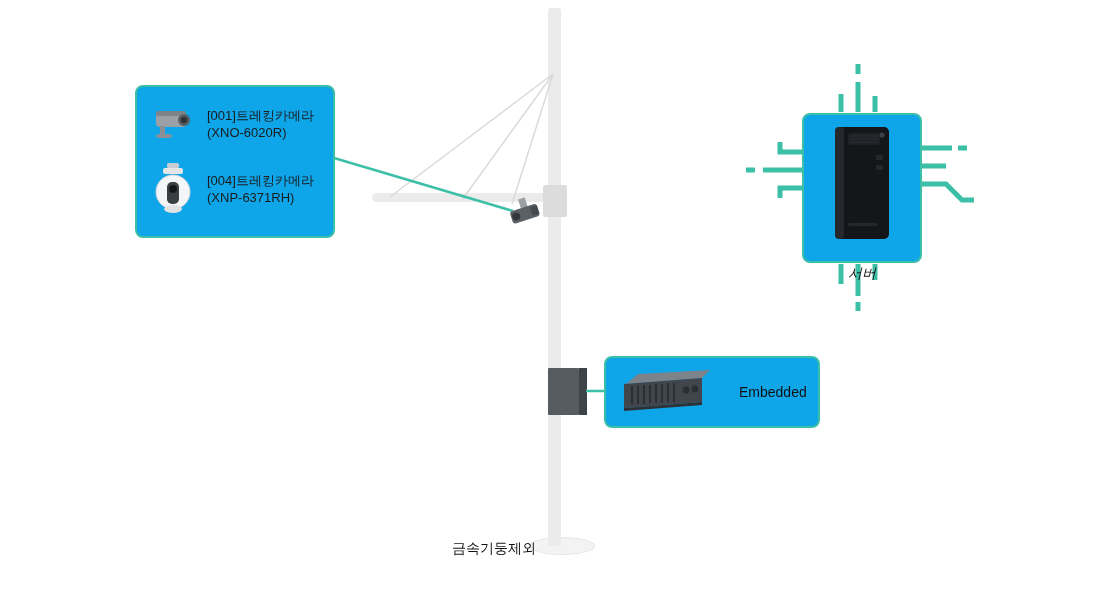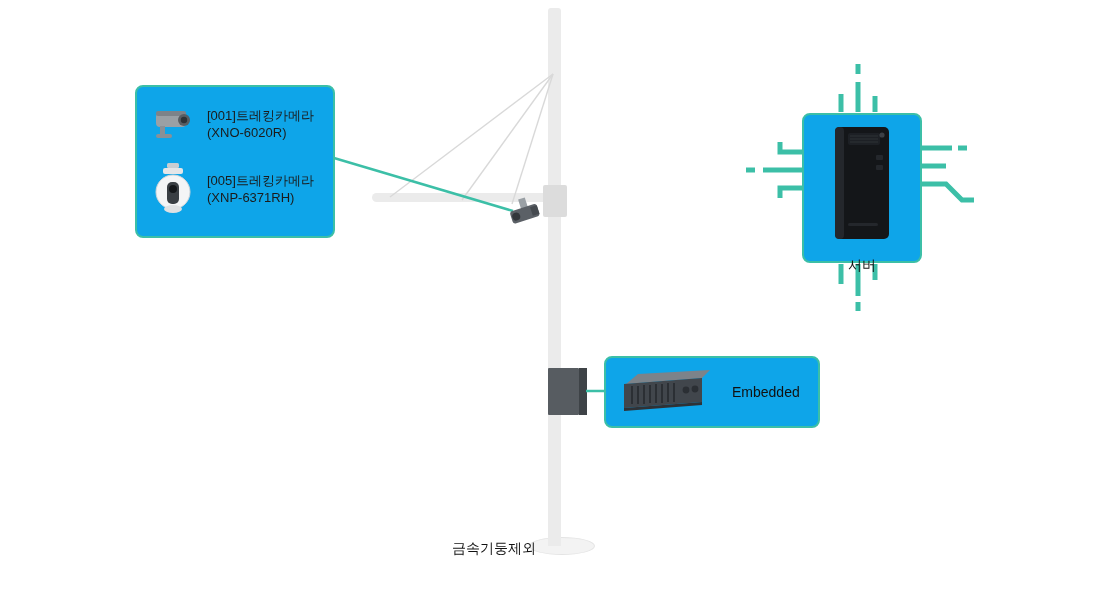--- a/index.html
+++ b/index.html
@@ -69,28 +69,28 @@
     padding: 10px 10px;
   }
   .cam-row { display: flex; align-items: center; gap: 8px; }
   .cam-icon { width: 52px; flex: 0 0 52px; display: flex; justify-content: center; }
   .cam-text { font-size: 13px; color: #1b1b1b; line-height: 1.3; }
 
   .callout.embedded {
     left: 604px; top: 356px; width: 216px; height: 72px;
     display: flex; align-items: center; padding: 0 12px;
   }
-  .embedded-label { font-size: 14px; color: #111; margin-left: 18px; }
+  .embedded-label { font-size: 14px; color: #111; margin-left: 25px; }
 
   .callout.server {
     left: 802px; top: 113px; width: 120px; height: 150px;
     display: flex; flex-direction: column; align-items: center;
     justify-content: flex-start; padding-top: 10px;
   }
-  .server-label { font-size: 14px; color: #111; margin-top: 12px; }
+  .server-label { font-size: 14px; color: #111; margin-top: 20px; font-style: italic; }
 
   .pole-caption {
     position: absolute; left: 452px; top: 540px;
     font-size: 14px; color: #111;
   }
 </style>
 </head>
 <body>
 
 <div class="canvas">
@@ -167,21 +167,21 @@
         <svg width="44" height="56" viewBox="0 0 44 56">
           <rect x="16" y="1" width="12" height="5" rx="1.5" fill="#c9cdd1"></rect>
           <rect x="12" y="6" width="20" height="6" rx="2" fill="#e4e6e8"></rect>
           <circle cx="22" cy="30" r="17" fill="#f4f5f6" stroke="#d4d7da" stroke-width="1"></circle>
           <rect x="16" y="20" width="12" height="22" rx="5" fill="#3a3f44"></rect>
           <circle cx="22" cy="27" r="4" fill="#15181b"></circle>
           <ellipse cx="22" cy="47" rx="9" ry="4" fill="#dfe1e3"></ellipse>
         </svg>
       </span>
       <div class="cam-text">
-        <div>[005]트레킹카메라</div>
+        <div>[004]트레킹카메라</div>
         <div>(XNP-6371RH)</div>
       </div>
     </div>
   </div>
 
   <div class="callout embedded">
     <span>
       <svg width="96" height="52" viewBox="0 0 96 52">
         <polygon points="8,20 20,10 92,6 84,14" fill="#7c838a"></polygon>
         <polygon points="6,20 84,14 84,38 6,44" fill="#41464c"></polygon>

